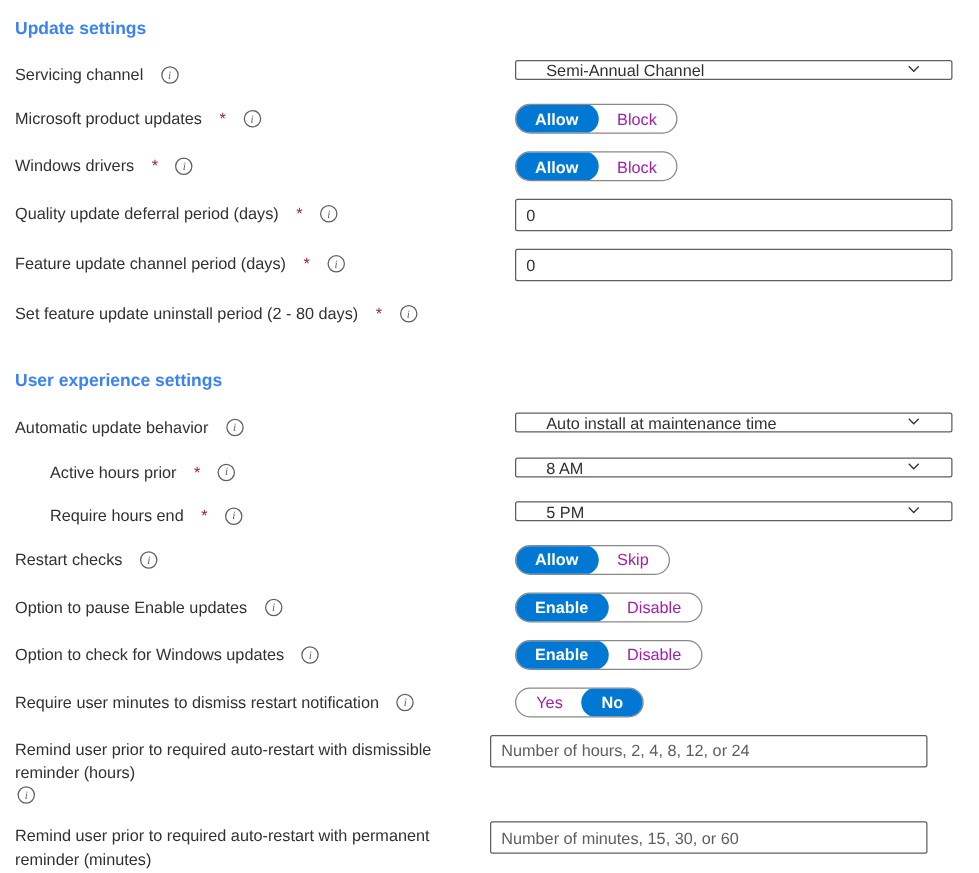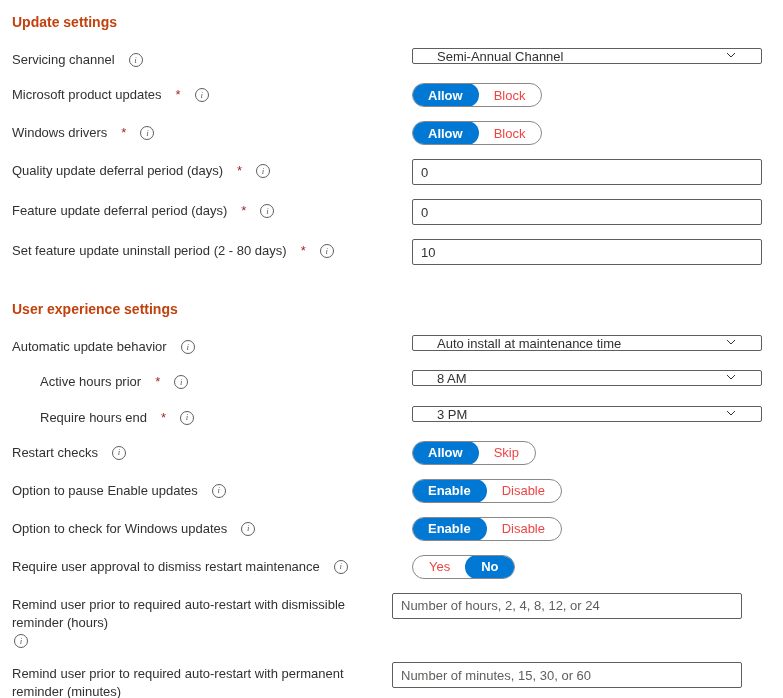--- a/index.html
+++ b/index.html
@@ -8,21 +8,21 @@
     font-size: 13px;
     color: #323130;
     margin: 0;
     padding: 8px 12px;
     background: #fff;
     width: 783px;
   }
   .section-header {
     font-weight: 600;
     font-size: 14px;
-    color: #c2410c;
+    color: #3b82f6;
     margin: 6px 0 18px 0;
   }
   .row {
     display: flex;
     align-items: flex-start;
     margin-bottom: 14px;
   }
   .label-col {
     width: 400px;
     flex-shrink: 0;
@@ -92,36 +92,37 @@
     overflow: hidden;
     background: #fff;
     cursor: pointer;
   }
   .pill-seg {
     display: flex;
     align-items: center;
     justify-content: center;
     padding: 0 16px;
     font-size: 13px;
-    color: #ef4444;
+    color: #a21caf;
     min-width: 48px;
   }
   .pill-seg.active {
     background: #0078d4;
     color: #fff;
     border-radius: 13px;
     font-weight: 700;
     margin: -1px;
     padding: 1px 16px;
   }
   .label-multi {
     flex-wrap: wrap;
-    align-items: center;
+    align-items: flex-start;
     gap: 2px 4px;
     max-width: 380px;
+    flex-direction: column;
   }
   .spacer { height: 16px; }
 </style>
 </head>
 <body>
 
 <div class="section-header">Update settings</div>
 
 <div class="row">
   <div class="label-col">
@@ -174,37 +175,34 @@
     <span class="req">*</span>
     <span class="info-icon">i</span>
   </div>
   <div class="control-col">
     <input class="text-input" value="0" style="">
   </div>
 </div>
 
 <div class="row">
   <div class="label-col">
-    <span class="label-text">Feature update deferral period (days)</span>
+    <span class="label-text">Feature update channel period (days)</span>
     <span class="req">*</span>
     <span class="info-icon">i</span>
   </div>
   <div class="control-col">
     <input class="text-input" value="0" style="">
   </div>
 </div>
 
 <div class="row">
   <div class="label-col">
     <span class="label-text">Set feature update uninstall period (2 - 80 days)</span>
     <span class="req">*</span>
     <span class="info-icon">i</span>
-  </div>
-  <div class="control-col">
-    <input class="text-input" value="10" style="">
   </div>
 </div>
 
 <div class="spacer"></div>
 
 <div class="section-header">User experience settings</div>
 
 <div class="row">
   <div class="label-col">
     <span class="label-text">Automatic update behavior</span>
@@ -241,21 +239,21 @@
 </div>
 
 <div class="row">
   <div class="label-col indent">
     <span class="label-text">Require hours end</span>
     <span class="req">*</span>
     <span class="info-icon">i</span>
   </div>
   <div class="control-col">
     <div class="select">
-      <span>3 PM</span>
+      <span>5 PM</span>
       <span class="chevron">
         <svg width="12" height="12" viewBox="0 0 12 12">
             <path d="M2 4 L6 8 L10 4" stroke="#323130" stroke-width="1" fill="none"></path>
           </svg>
       </span>
     </div>
   </div>
 </div>
 
 <div class="row">
@@ -292,21 +290,21 @@
   <div class="control-col">
     <div class="pill-toggle">
       <div class="pill-seg active">Enable</div>
       <div class="pill-seg">Disable</div>
     </div>
   </div>
 </div>
 
 <div class="row">
   <div class="label-col">
-    <span class="label-text">Require user approval to dismiss restart maintenance</span>
+    <span class="label-text">Require user minutes to dismiss restart notification</span>
     <span class="info-icon">i</span>
   </div>
   <div class="control-col">
     <div class="pill-toggle">
       <div class="pill-seg">Yes</div>
       <div class="pill-seg active">No</div>
     </div>
   </div>
 </div>
 

